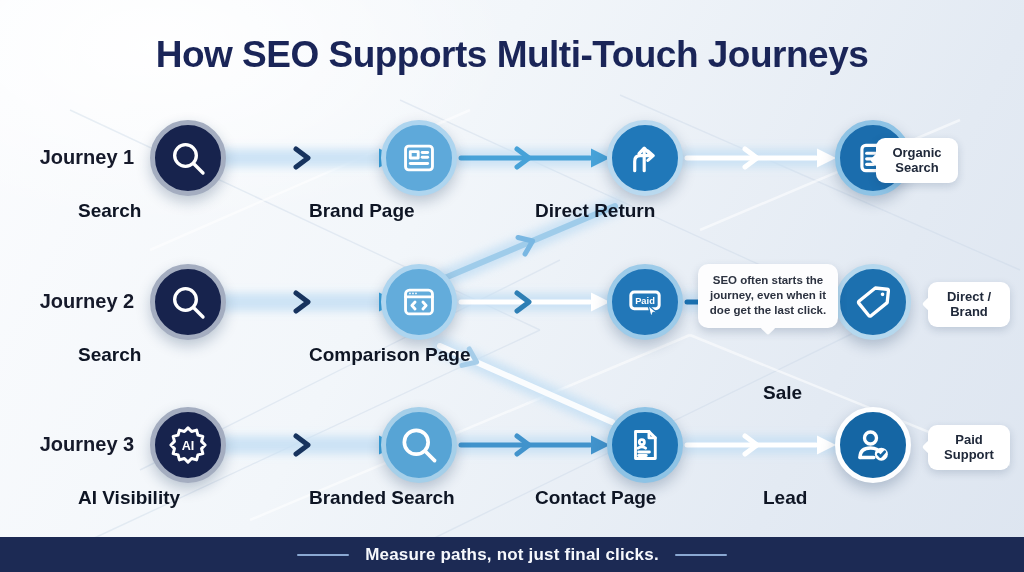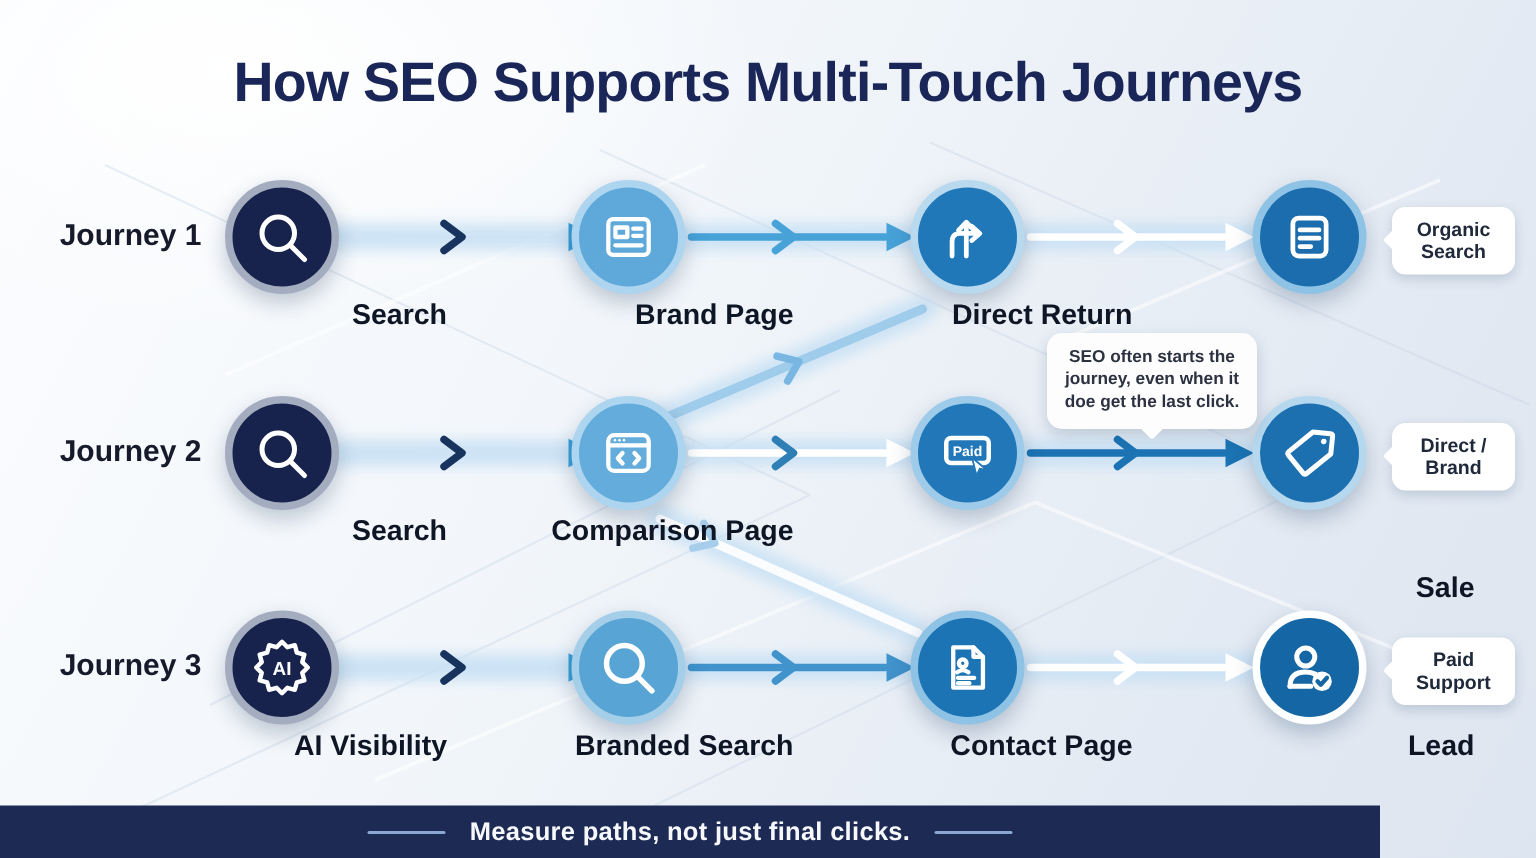--- a/index.html
+++ b/index.html
@@ -28,42 +28,43 @@
   .n-med{background:#2078b9;border-color:#b9d9ef;}
   .n-blue{background:#1b6dad;border-color:#8ec3e5;}
   .n-comparison{background:#63acdb;border-color:#aed5ef;}
   .n-paid{background:#2277b8;border-color:#9dcbe9;}
   .n-sale{background:#1c70af;border-color:#b5d8ee;}
   .n-branded{background:#57a4d5;border-color:#a5cfe9;}
   .n-contact{background:#1d74b4;border-color:#8ec3e5;}
   .n-lead{background:#1566a4;border-color:#fdfeff;}
   .icon{display:flex;align-items:center;justify-content:center;}
   .step-label{
-    width:220px;text-align:right;font-size:19px;font-weight:700;color:#0e1524;z-index:4;
+    width:220px;text-align:left;font-size:19px;font-weight:700;color:#0e1524;z-index:4;
   }
   .badge{
     width:64px;padding:7px 9px;background:#ffffff;border-radius:9px;text-align:center;
     font-size:13px;font-weight:600;line-height:1.18;color:#20293a;z-index:5;
     box-shadow:0 3px 8px rgba(30,55,95,.18);
   }
   .badge::before{
     content:"";position:absolute;left:-4px;top:50%;width:10px;height:10px;
     background:#ffffff;transform:translateY(-50%) rotate(45deg);border-radius:2px;
   }
   .tooltip{
     width:124px;padding:9px 8px;background:#fdfdfe;border-radius:10px;text-align:center;
     font-size:11.5px;font-weight:600;line-height:1.32;color:#2c3240;z-index:6;
     box-shadow:0 4px 10px rgba(30,55,95,.2);
+    margin-top:42px;
   }
   .tooltip::after{
     content:"";position:absolute;left:50%;bottom:-5px;width:11px;height:11px;
     background:#fdfdfe;transform:translateX(-50%) rotate(45deg);border-radius:2px;
   }
   .footer{
-    left:0;bottom:0;width:920px;height:35px;background:#1c2a54;z-index:7;
+    left:0;bottom:0;width:1024px;height:35px;background:#1c2a54;z-index:7;
     display:flex;align-items:center;justify-content:center;gap:16px;
   }
   .footer-text{color:#f6f8fc;font-size:17px;font-weight:600;letter-spacing:.2px;}
   .footer-dash{width:52px;height:2px;background:#8aa8d2;border-radius:1px;}
   svg.overlay{position:absolute;left:0;top:0;z-index:2;}
   svg.lattice{position:absolute;left:0;top:0;z-index:1;}
 </style>
 </head>
 <body>
 
@@ -199,21 +200,21 @@
         <line x1="8" y1="9" x2="16" y2="9"></line>
           <line x1="8" y1="12.5" x2="16" y2="12.5"></line>
           <line x1="8" y1="16" x2="12.5" y2="16"></line>
       </svg>
     </span>
   </div>
 
   <div class="abs step-label" style="left:78px;top:200px;">Search</div>
   <div class="abs step-label" style="left:309px;top:200px;">Brand Page</div>
   <div class="abs step-label" style="left:535px;top:200px;">Direct Return</div>
-  <div class="abs badge" style="left:928px;top:138px;">Organic Search</div>
+  <div class="abs badge" style="left:876px;top:138px;">Organic Search</div>
 
   <div class="abs node n-navy" style="left:150px;top:264px;">
     <span class="icon">
       <svg width="40" height="40" viewBox="0 0 24 24" fill="none" stroke="#fff" stroke-width="2" stroke-linecap="round" stroke-linejoin="round">
         <circle cx="10.5" cy="10.5" r="6.5"></circle>
           <line x1="15.3" y1="15.3" x2="21" y2="21"></line>
       </svg>
     </span>
   </div>
   <div class="abs node n-comparison" style="left:381px;top:264px;">

